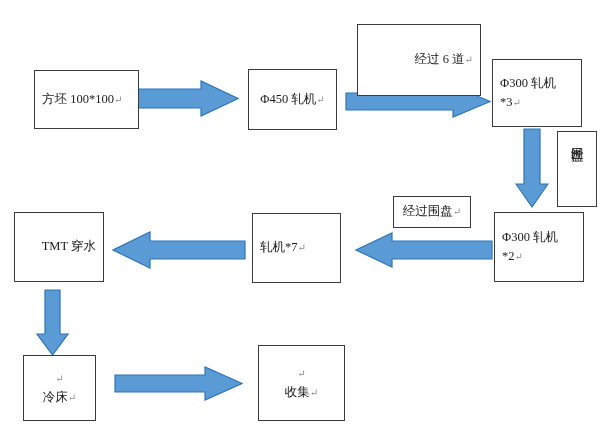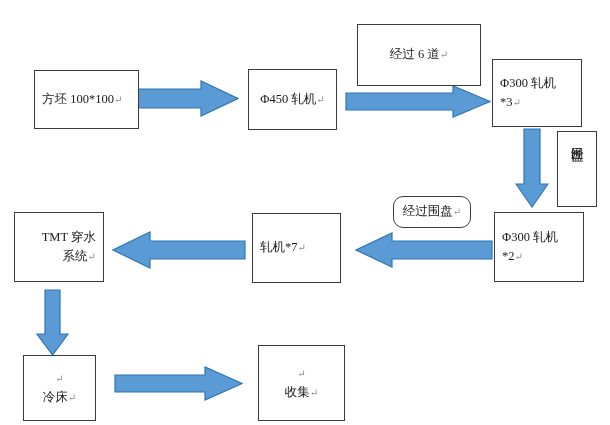--- a/index.html
+++ b/index.html
@@ -105,49 +105,48 @@
   </div>
 
   <div class="node lead" style="left:10px; top:70px; width:105px; height:59px;margin-left:24px;">
     <span class="line"><span>方坯 100*100</span><span class="pilcrow">↵</span></span>
   </div>
 
   <div class="node center" style="left:248px; top:69px; width:89px; height:61px;">
     <span class="line"><span>Φ450 轧机</span><span class="pilcrow">↵</span></span>
   </div>
 
-  <div class="node center" style="left:357px; top:24px; width:124px; height:62px;">
+  <div class="node center" style="left:357px; top:24px; width:124px; height:72px;align-items:flex-end;">
     <span class="line"><span>经过 6 道</span><span class="pilcrow">↵</span></span>
   </div>
 
   <div class="node lead" style="left:492px; top:59px; width:90px; height:68px;">
     <span class="line"><span>Φ300 轧机</span></span>
     <span class="line"><span>*3</span><span class="pilcrow">↵</span></span>
   </div>
 
   <div class="node vertical" style="left:557px; top:131px; width:40px; height:76px;">
     <span class="vtext">经围盘</span>
   </div>
 
   <div class="node lead" style="left:494px; top:212px; width:90px; height:70px;">
     <span class="line"><span>Φ300 轧机</span></span>
     <span class="line"><span>*2</span><span class="pilcrow">↵</span></span>
   </div>
 
-  <div class="node center" style="left:393px; top:196px; width:78px; height:32px;border-radius:10px;">
+  <div class="node center" style="left:393px; top:196px; width:78px; height:32px;">
     <span class="line"><span>经过围盘</span><span class="pilcrow">↵</span></span>
   </div>
 
   <div class="node lead" style="left:252px; top:213px; width:89px; height:70px;">
     <span class="line"><span>轧机*7</span><span class="pilcrow">↵</span></span>
   </div>
 
   <div class="node lead" style="left:14px; top:212px; width:90px; height:70px;text-align:right;">
     <span class="line"><span>TMT 穿水</span></span>
-    <span class="line"><span>系统</span><span class="pilcrow">↵</span></span>
   </div>
 
   <div class="node center" style="left:23px; top:355px; width:73px; height:66px;">
     <span class="line"><span class="pilcrow">↵</span></span>
     <span class="line"><span>冷床</span><span class="pilcrow">↵</span></span>
   </div>
 
   <div class="node center" style="left:258px; top:345px; width:87px; height:76px;">
     <span class="line"><span class="pilcrow">↵</span></span>
     <span class="line"><span>收集</span><span class="pilcrow">↵</span></span>

